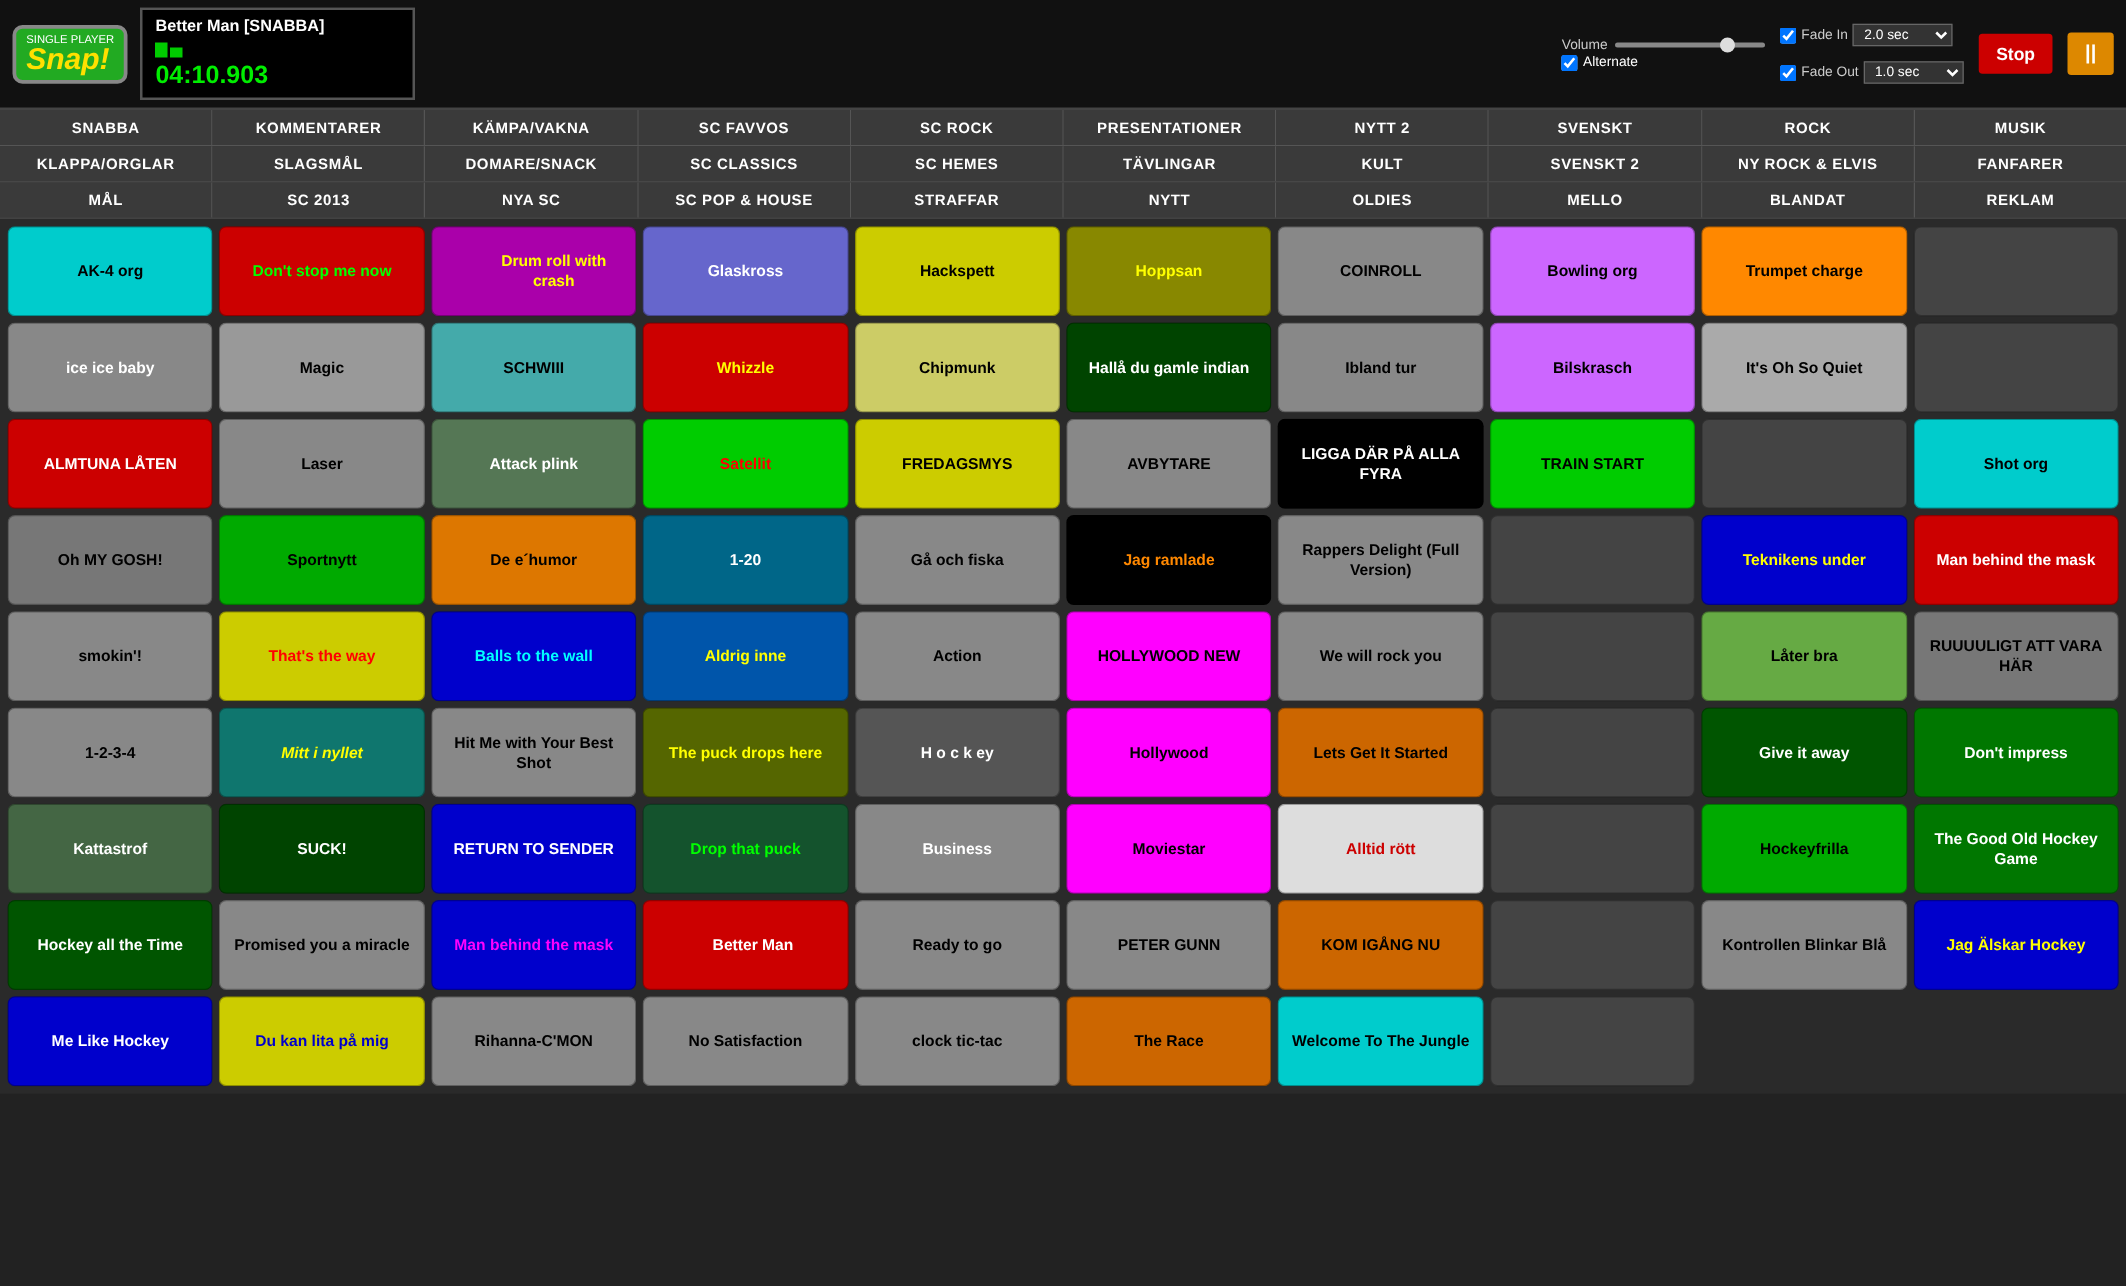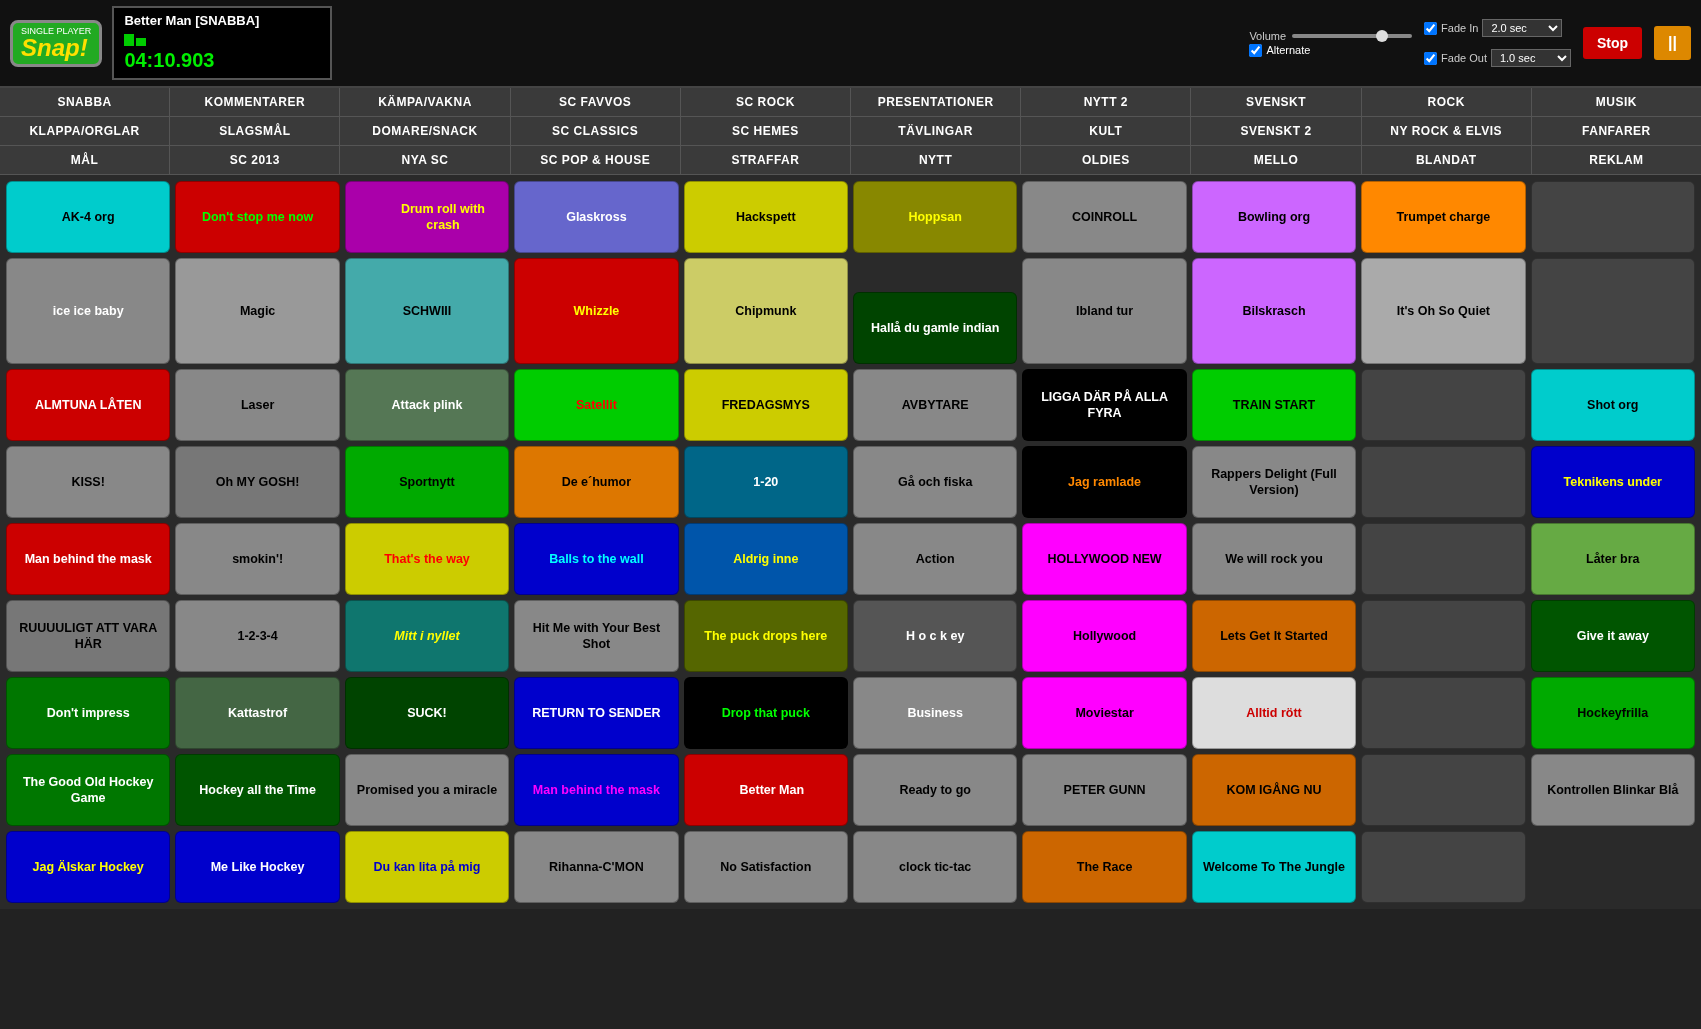--- a/index.html
+++ b/index.html
@@ -246,36 +246,35 @@
       <div class="cell" style="background: rgb(136, 136, 0); color: rgb(255, 255, 0);">Hoppsan</div>
       <div class="cell" style="background: rgb(136, 136, 136); color: rgb(0, 0, 0);">COINROLL</div>
       <div class="cell" style="background: rgb(204, 102, 255); color: rgb(0, 0, 0);">Bowling org</div>
       <div class="cell" style="background: rgb(255, 136, 0); color: rgb(0, 0, 0);">Trumpet charge</div>
       <div class="cell" style="background: rgb(68, 68, 68); color: rgb(255, 255, 255);"></div>
       <div class="cell" style="background: rgb(136, 136, 136); color: rgb(255, 255, 255);">ice ice baby</div>
       <div class="cell" style="background: rgb(153, 153, 153); color: rgb(0, 0, 0);">Magic</div>
       <div class="cell" style="background: rgb(68, 170, 170); color: rgb(0, 0, 0);">SCHWIII</div>
       <div class="cell" style="background: rgb(204, 0, 0); color: rgb(255, 255, 0);">Whizzle</div>
       <div class="cell" style="background: rgb(204, 204, 102); color: rgb(0, 0, 0);">Chipmunk</div>
-      <div class="cell" style="background: rgb(0, 68, 0); color: rgb(255, 255, 255); margin-top: 34px;">Hallå du gamle indian</div>
+      <div class="cell" style="background: rgb(0, 68, 0); color: rgb(255, 255, 255);">Hallå du gamle indian</div>
       <div class="cell" style="background: rgb(136, 136, 136); color: rgb(0, 0, 0);">Ibland tur</div>
       <div class="cell" style="background: rgb(204, 102, 255); color: rgb(0, 0, 0);">Bilskrasch</div>
       <div class="cell" style="background: rgb(170, 170, 170); color: rgb(0, 0, 0);">It's Oh So Quiet</div>
       <div class="cell" style="background: rgb(68, 68, 68); color: rgb(255, 255, 255);"></div>
       <div class="cell" style="background: rgb(204, 0, 0); color: rgb(255, 255, 255);">ALMTUNA LÅTEN</div>
       <div class="cell" style="background: rgb(136, 136, 136); color: rgb(0, 0, 0);">Laser</div>
       <div class="cell" style="background: rgb(85, 119, 85); color: rgb(255, 255, 255);">Attack plink</div>
       <div class="cell" style="background: rgb(0, 204, 0); color: rgb(255, 0, 0);">Satellit</div>
       <div class="cell" style="background: rgb(204, 204, 0); color: rgb(0, 0, 0);">FREDAGSMYS</div>
       <div class="cell" style="background: rgb(136, 136, 136); color: rgb(0, 0, 0);">AVBYTARE</div>
       <div class="cell" style="background: rgb(0, 0, 0); color: rgb(255, 255, 255);">LIGGA DÄR PÅ ALLA FYRA</div>
       <div class="cell" style="background: rgb(0, 204, 0); color: rgb(0, 0, 0);">TRAIN START</div>
       <div class="cell" style="background: rgb(68, 68, 68); color: rgb(255, 255, 255);"></div>
       <div class="cell" style="background: rgb(0, 204, 204); color: rgb(0, 0, 0);">Shot org</div>
-      <div class="cell" style="background: rgb(136, 136, 136); color: rgb(0, 0, 0);">KISS!</div>
       <div class="cell" style="background: rgb(119, 119, 119); color: rgb(0, 0, 0);">Oh MY GOSH!</div>
       <div class="cell" style="background: rgb(0, 170, 0); color: rgb(0, 0, 0);">Sportnytt</div>
       <div class="cell" style="background: rgb(221, 119, 0); color: rgb(0, 0, 0);">De e´humor</div>
       <div class="cell" style="background: rgb(0, 102, 136); color: rgb(255, 255, 255);">1-20</div>
       <div class="cell" style="background: rgb(136, 136, 136); color: rgb(0, 0, 0);">Gå och fiska</div>
       <div class="cell" style="background: rgb(0, 0, 0); color: rgb(255, 136, 0);">Jag ramlade</div>
       <div class="cell" style="background: rgb(136, 136, 136); color: rgb(0, 0, 0);">Rappers Delight (Full Version)</div>
       <div class="cell" style="background: rgb(68, 68, 68); color: rgb(255, 255, 255);"></div>
       <div class="cell" style="background: rgb(0, 0, 204); color: rgb(255, 255, 0);">Teknikens under</div>
       <div class="cell" style="background: rgb(204, 0, 0); color: rgb(255, 255, 255);">Man behind the mask</div>
@@ -295,21 +294,21 @@
       <div class="cell" style="background: rgb(85, 102, 0); color: rgb(255, 255, 0);">The puck drops here</div>
       <div class="cell" style="background: rgb(85, 85, 85); color: rgb(255, 255, 255);">H o c k ey</div>
       <div class="cell" style="background: rgb(255, 0, 255); color: rgb(0, 0, 0);">Hollywood</div>
       <div class="cell" style="background: rgb(204, 102, 0); color: rgb(0, 0, 0);">Lets Get It Started</div>
       <div class="cell" style="background: rgb(68, 68, 68); color: rgb(255, 255, 255);"></div>
       <div class="cell" style="background: rgb(0, 85, 0); color: rgb(255, 255, 255);">Give it away</div>
       <div class="cell" style="background: rgb(0, 119, 0); color: rgb(255, 255, 255);">Don't impress</div>
       <div class="cell" style="background: rgb(68, 102, 68); color: rgb(255, 255, 255);">Kattastrof</div>
       <div class="cell" style="background: rgb(0, 68, 0); color: rgb(255, 255, 255);">SUCK!</div>
       <div class="cell" style="background: rgb(0, 0, 204); color: rgb(255, 255, 255);">RETURN TO SENDER</div>
-      <div class="cell" style="background: #000000; color: rgb(0, 255, 0);">Drop that puck</div>
+      <div class="cell" style="background: #14532d; color: rgb(0, 255, 0);">Drop that puck</div>
       <div class="cell" style="background: rgb(136, 136, 136); color: rgb(255, 255, 255);">Business</div>
       <div class="cell" style="background: rgb(255, 0, 255); color: rgb(0, 0, 0);">Moviestar</div>
       <div class="cell" style="background: rgb(221, 221, 221); color: rgb(204, 0, 0);">Alltid rött</div>
       <div class="cell" style="background: rgb(68, 68, 68); color: rgb(255, 255, 255);"></div>
       <div class="cell" style="background: rgb(0, 170, 0); color: rgb(0, 0, 0);">Hockeyfrilla</div>
       <div class="cell" style="background: rgb(0, 119, 0); color: rgb(255, 255, 255);">The Good Old Hockey Game</div>
       <div class="cell" style="background: rgb(0, 85, 0); color: rgb(255, 255, 255);">Hockey all the Time</div>
       <div class="cell" style="background: rgb(136, 136, 136); color: rgb(0, 0, 0);">Promised you a miracle</div>
       <div class="cell" style="background: rgb(0, 0, 204); color: rgb(255, 0, 255);">Man behind the mask</div>
       <div class="cell" style="background: rgb(204, 0, 0); color: rgb(255, 255, 255); padding-left: 20px;">Better Man</div>

